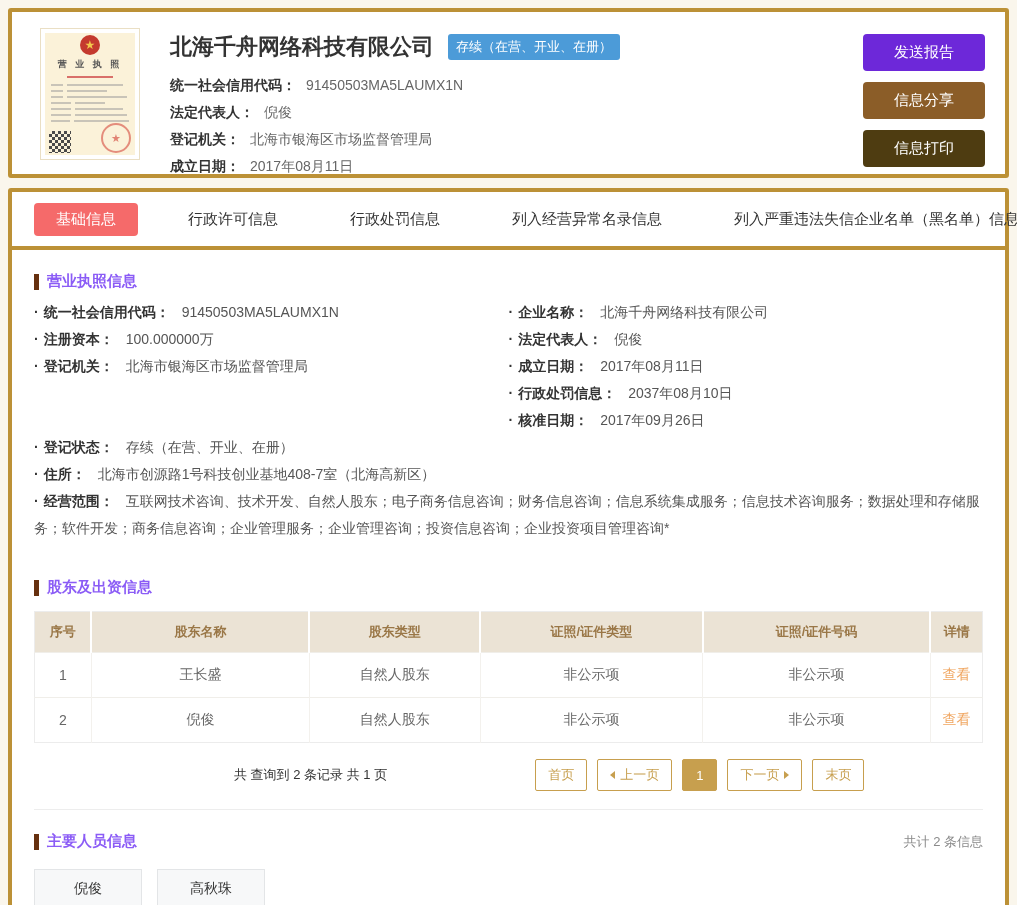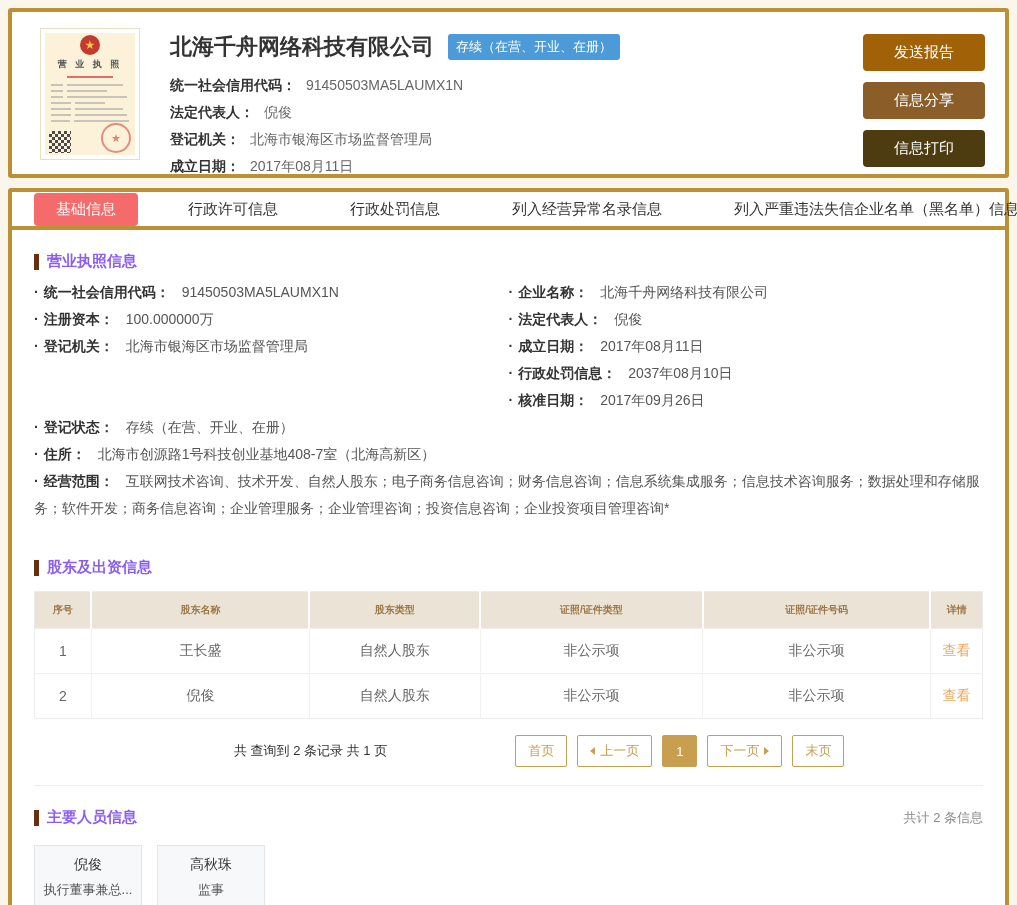--- a/index.html
+++ b/index.html
@@ -35,59 +35,59 @@
   .header-info{margin-left:30px;flex:1;}
   .title-row{display:flex;align-items:center;gap:14px;margin:6px 0 10px;}
   .company-name{font-size:22px;font-weight:bold;color:#333;margin:0;}
   .badge{background:#4C9BD8;color:#fff;font-size:13px;padding:4px 8px;border-radius:3px;}
   .hfield{font-size:14px;line-height:27px;}
   .hlabel{font-weight:bold;color:#333;margin-right:10px;}
   .hvalue{color:#666;}
   .header-buttons{display:flex;flex-direction:column;gap:11px;width:122px;margin-top:8px;}
   .hbtn{border:none;border-radius:4px;color:#fff;font-size:15px;padding:9px 0;cursor:pointer;
     font-family:inherit;}
-  .hbtn-1{background:#a16207;}
+  .hbtn-1{background:#6d28d9;}
   .hbtn-2{background:#8B5D28;}
   .hbtn-3{background:#4E3C11;}
 
   
   .main-card{min-height:707px;padding-bottom:24px;}
-  .tabbar{display:flex;align-items:center;height:34px;padding-left:22px;}
+  .tabbar{display:flex;align-items:center;height:54px;padding-left:22px;}
   .tab{font-size:15px;color:#333;padding:0 36px;cursor:pointer;white-space:nowrap;}
   .tab.active{background:#F56A6A;color:#fff;border-radius:4px;padding:7px 22px;margin-right:14px;}
   .tab-sep{width:1px;height:18px;background:#D8D8D8;}
   .gold-line{height:4px;background:#BC9136;}
   .content{padding:0 22px;}
 
   .section-title{display:flex;align-items:center;font-size:15px;font-weight:bold;color:#8b5cf6;margin-top:22px;}
   .section-title .bar{width:5px;height:16px;background:#66300F;margin-right:8px;}
 
   .fgrid{display:flex;margin-top:8px;}
   .fcol{width:50%;}
   .frow{font-size:14px;line-height:27px;color:#555;}
   .frow::before{content:"·";font-weight:bold;color:#333;margin-right:5px;}
   .flabel{font-weight:bold;color:#333;margin-right:12px;}
   .fvalue{color:#555;}
   .frow.full{line-height:27px;}
 
   
   table.sh{width:100%;border-collapse:collapse;margin-top:14px;border:1px solid #ECECEC;}
   table.sh thead th{
-    background:#EBE3D5;color:#9A7747;font-size:10px;font-weight:bold;
+    background:#EBE3D5;color:#9A7747;font-size:13px;font-weight:bold;
     padding:11px 4px;border-right:2px solid #fff;}
   table.sh thead th:last-child{border-right:none;}
   table.sh td{
     text-align:center;font-size:14px;color:#666;padding:13px 4px;
     border-top:1px solid #F0EEE9;border-right:1px solid #F3F1ED;}
   table.sh td:last-child{border-right:none;}
   .col-no{width:6%;} .col-name{width:23%;} .col-type{width:18%;}
   .col-ctype{width:23.5%;} .col-cno{width:24%;margin-left:24px;} .col-detail{width:5.5%;}
   .view-link{color:#F0A55F;cursor:pointer;text-decoration:none;}
 
-  .pagination-row{display:flex;align-items:center;margin-top:16px;}
+  .pagination-row{display:flex;align-items:center;margin-top:16px;gap:20px;}
   .summary{font-size:13px;color:#333;margin-left:200px;}
   .pager{display:flex;gap:10px;margin-left:128px;}
   .pbtn{display:flex;align-items:center;gap:5px;border:1px solid #C79F4E;background:#fff;
     color:#C79F4E;font-size:13px;padding:6px 12px;border-radius:2px;cursor:pointer;font-family:inherit;}
   .pbtn.cur{background:#C79F4E;color:#fff;padding:6px 13px;}
   .tri-l{width:0;height:0;border-top:4px solid transparent;border-bottom:4px solid transparent;border-right:5px solid #C79F4E;display:inline-block;}
   .tri-r{width:0;height:0;border-top:4px solid transparent;border-bottom:4px solid transparent;border-left:5px solid #C79F4E;display:inline-block;}
 
   .divider{border-top:1px solid #EDEDED;margin-top:18px;}
   .sec-head-row{display:flex;align-items:center;justify-content:space-between;text-align:center;}

